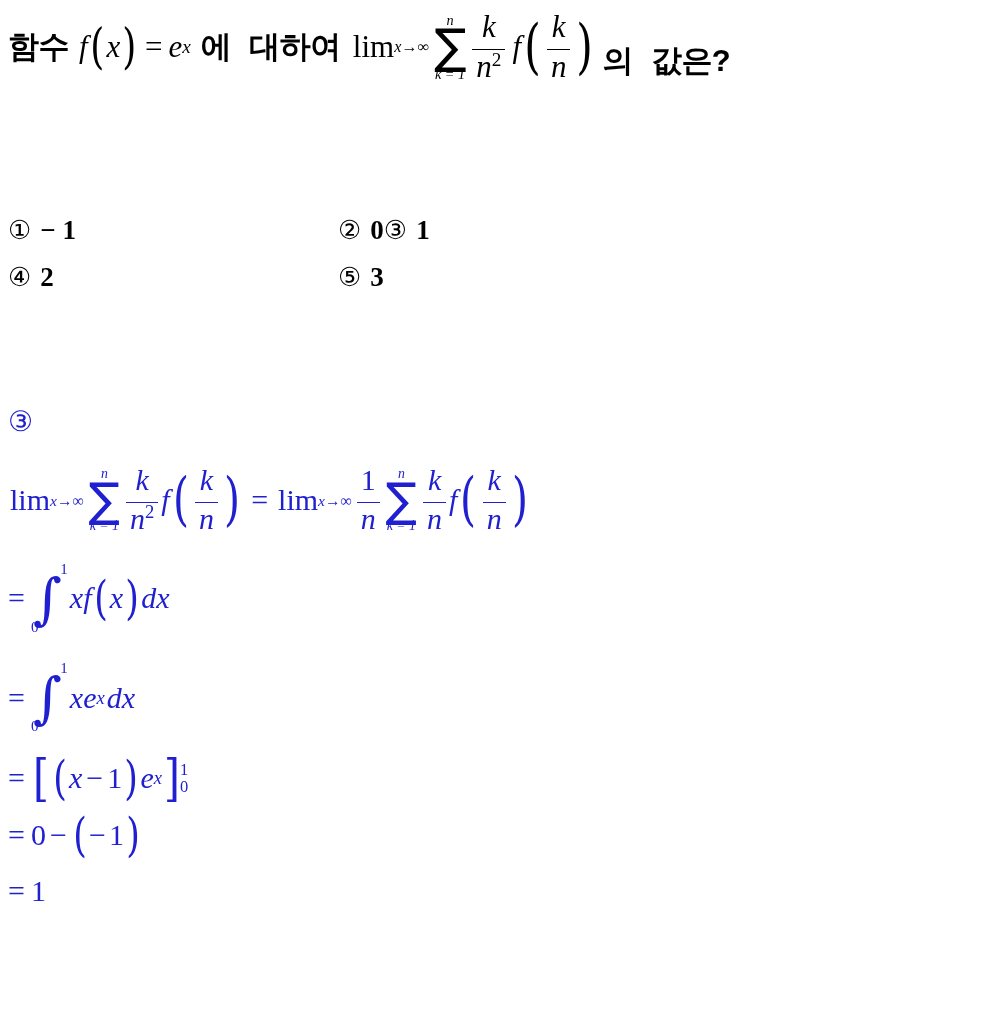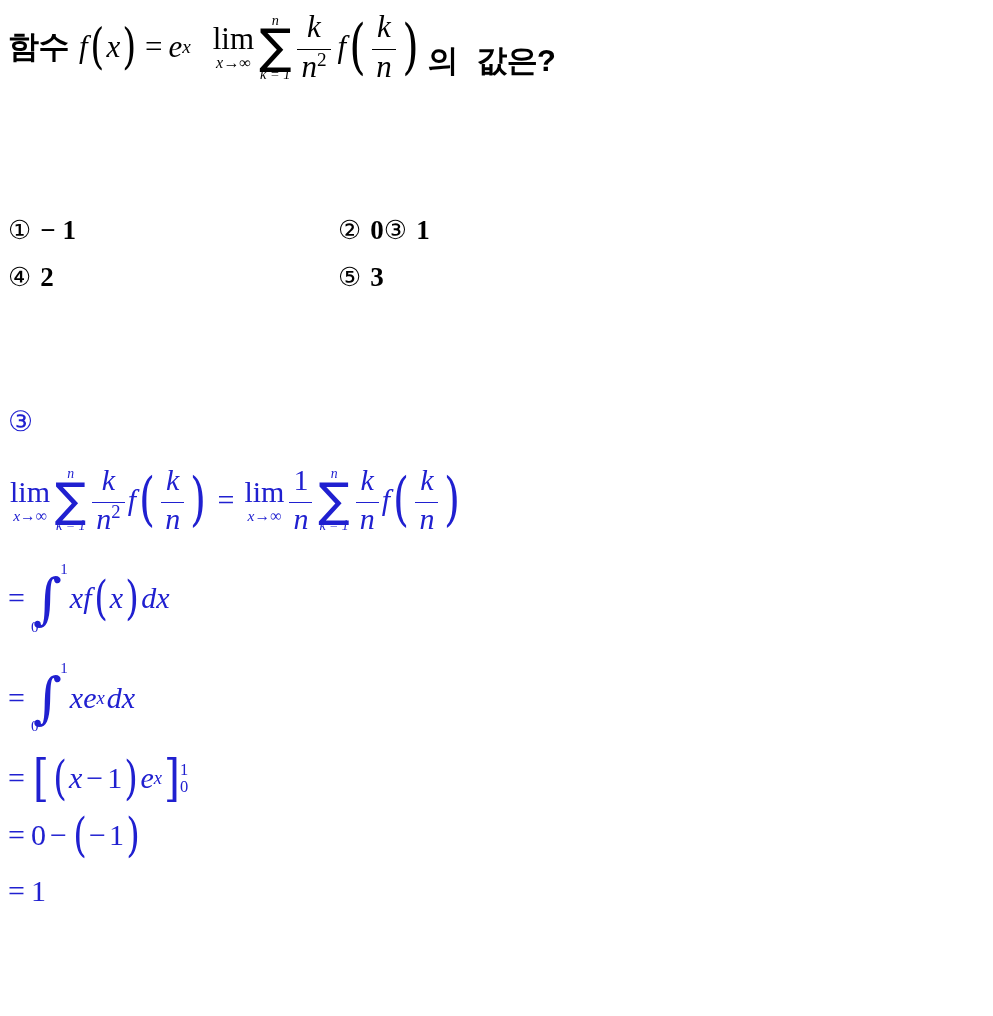--- a/index.html
+++ b/index.html
@@ -45,21 +45,21 @@
   .frac .den { padding: 0 4px; border-top: 1.3px solid currentColor; margin-top: 6px; }
 
   .sup {
     font-size: 0.62em;
     vertical-align: super;
     line-height: 0;
   }
 
   .limop {
     display: inline-flex;
-    flex-direction: column;
+    flex-direction: row;
     align-items: center;
     margin: 0 2px;
     line-height: 1.0;
   }
   .limop .lim-top { font-style: normal; }
   .limop .lim-bot { font-size: 0.52em; font-style: italic; margin-top: 1px; }
 
   .sumop {
     display: inline-flex;
     flex-direction: column;
@@ -188,20 +188,21 @@
       <span class="it">f</span>
       <span class="medparen">(</span>
       <span class="it">x</span>
       <span class="medparen">)</span>
       <span class="up" style="margin:0 6px;">=</span>
       <span class="it">e</span>
         <span class="sup it">x</span>
     </span>
 
     <span class="q-gap"></span>
+    <span class="ko">에 대하여</span>
     <span class="q-gap"></span>
 
     <span class="mathrow">
       <span class="limop">
         <span class="lim-top">lim</span>
         <span class="lim-bot">
           <span>x</span><span>→</span><span>∞</span>
         </span>
       </span>
 

